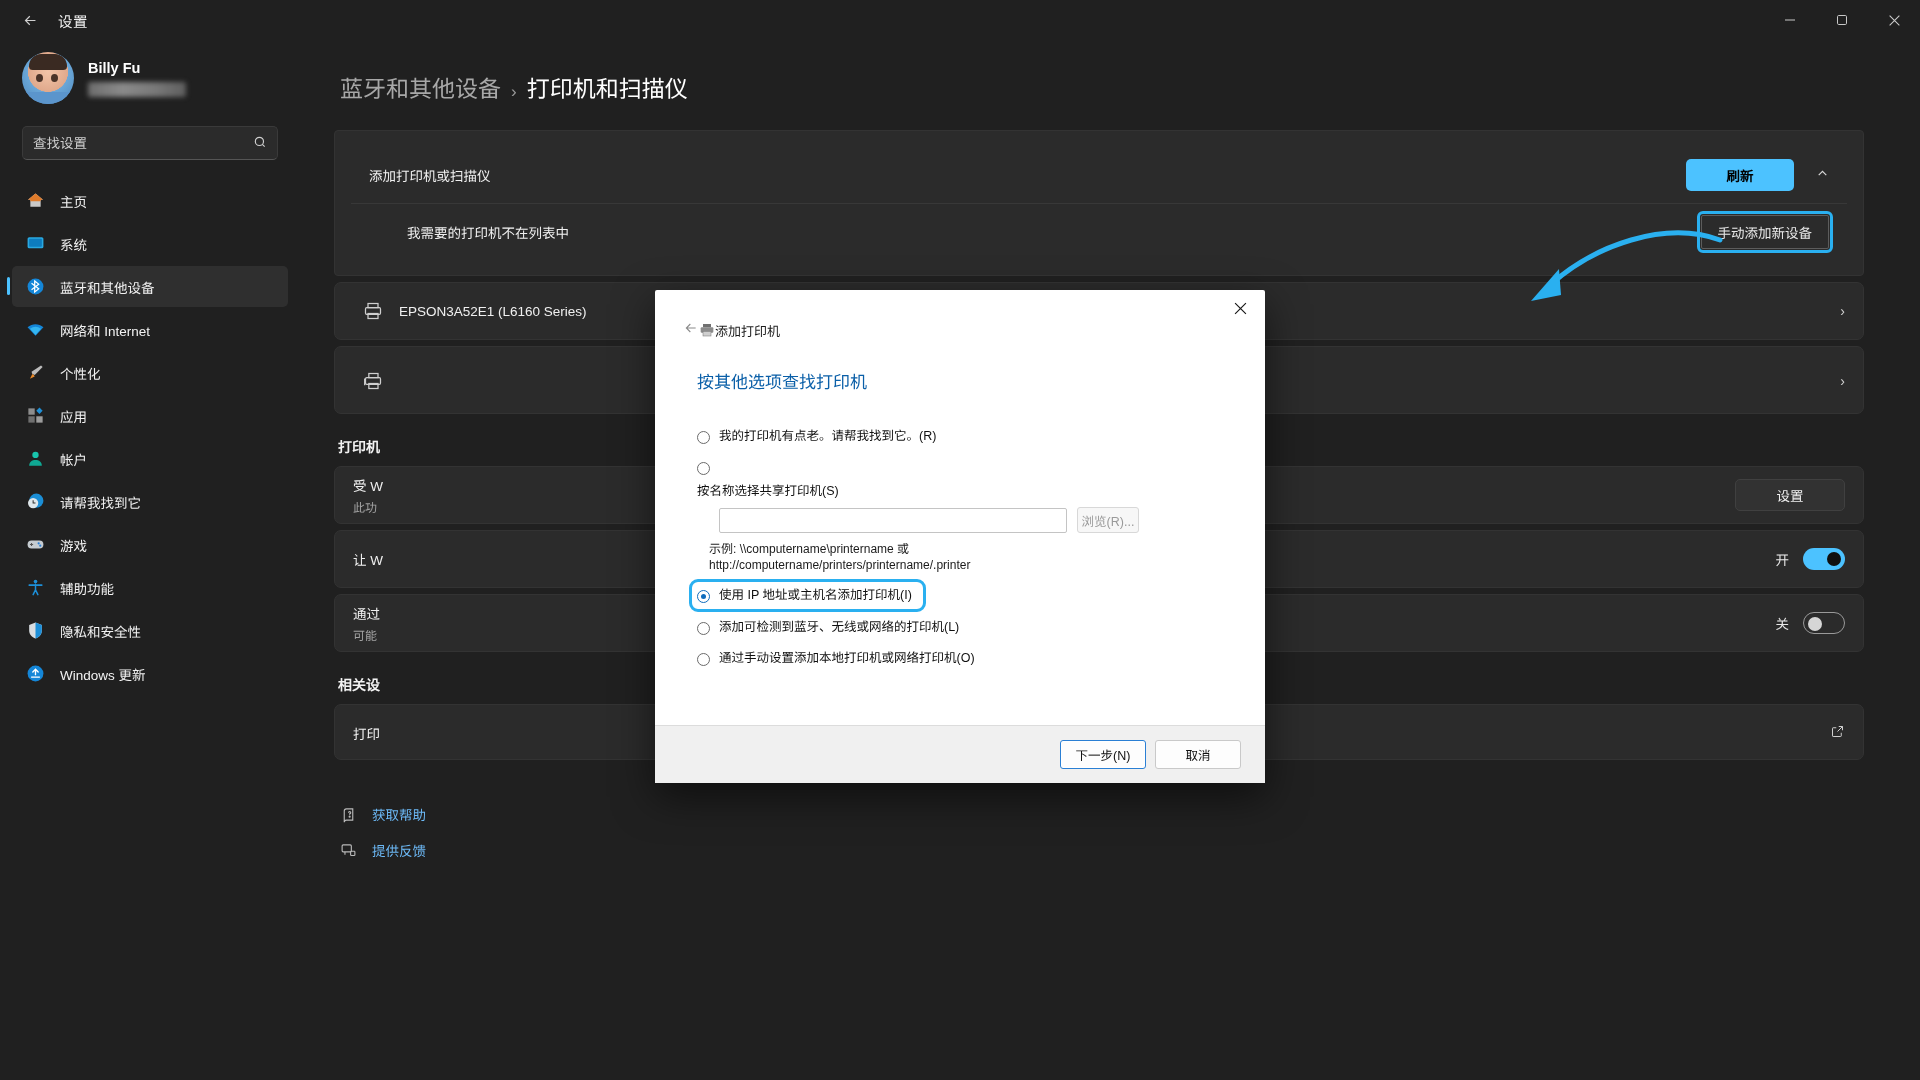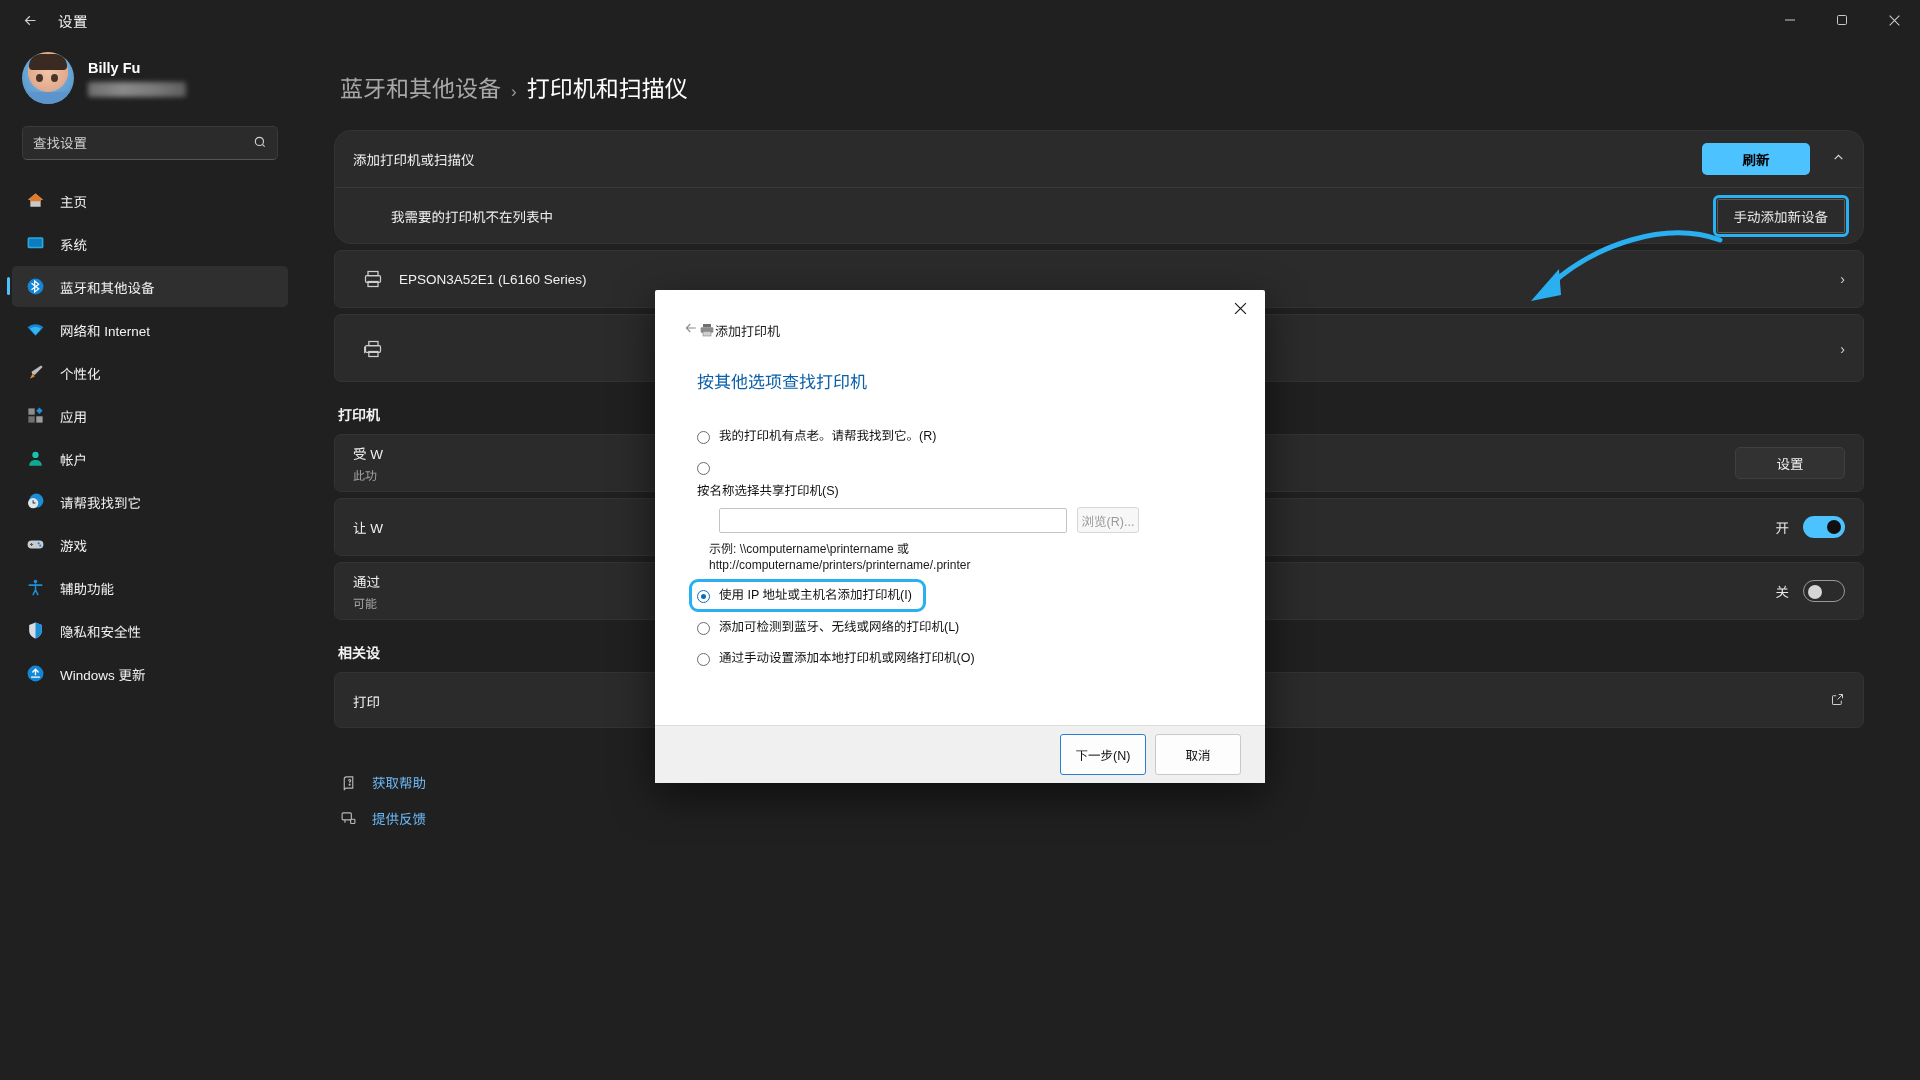--- a/index.html
+++ b/index.html
@@ -76,21 +76,21 @@
   
   .content { flex: 1; padding: 18px 56px 0 34px; overflow: hidden; position: relative; }
   .breadcrumb { font-size: 23px; margin: 12px 0 26px 6px; display:flex; align-items:baseline; gap:10px;}
   .bc-parent { color: #a8a8a8; }
   .bc-sep { color: #9a9a9a; font-size: 17px; }
   .bc-current { color: #ffffff; }
   .card {
     background: #2b2b2b; border: 1px solid #333; border-radius: 7px;
     margin-bottom: 6px;
   }
-  .card.group { padding: 0; border-radius: 17px; overflow: hidden; }
+  .card.group { padding: 16px; border-radius: 4px; overflow: hidden; }
   .row {
     display: flex; align-items: center; min-height: 56px; padding: 0 18px;
     position: relative;
   }
   .row + .row { border-top: 1px solid #383838; }
   .row-label { font-size: 13.5px; color: #f0f0f0; }
   .row-sub { font-size: 12px; color: #a3a3a3; margin-top: 3px; }
   .spacer { flex: 1; }
   .btn-accent {
     background: #4cc2ff; color: #000000; font-size: 13.5px; font-weight: 600;
@@ -176,21 +176,21 @@
   .hl-radio {
     outline: 3px solid #2ab0f0; outline-offset: 3px; border-radius: 3px;
     padding: 3px 8px 3px 2px; margin-left: -2px; display:inline-flex;
   }
   .dlg-footer {
     position: absolute; left: 0; right: 0; bottom: 0; height: 58px;
     background: #f0f0f0; border-top: 1px solid #dcdcdc;
     display: flex; align-items: center; justify-content: flex-end; gap: 9px; padding-right: 24px;
   }
   .dlg-btn {
-    height: 41px; min-width: 86px; font-size: 12.5px; font-family: inherit;
+    height: 29px; min-width: 86px; font-size: 12.5px; font-family: inherit;
     background: #fdfdfd; border: 1px solid #c9c9c9; border-radius: 3px; color: #111;
   }
   .dlg-btn.default { border: 1px solid #2a7fd4; box-shadow: inset 0 0 0 1px #fff; }
 </style>
 </head>
 <body>
 
 <div class="titlebar">
   <div class="tb-back">
     <svg width="17" height="17" viewBox="0 0 24 24" fill="none" stroke="currentColor" stroke-width="1.7">

